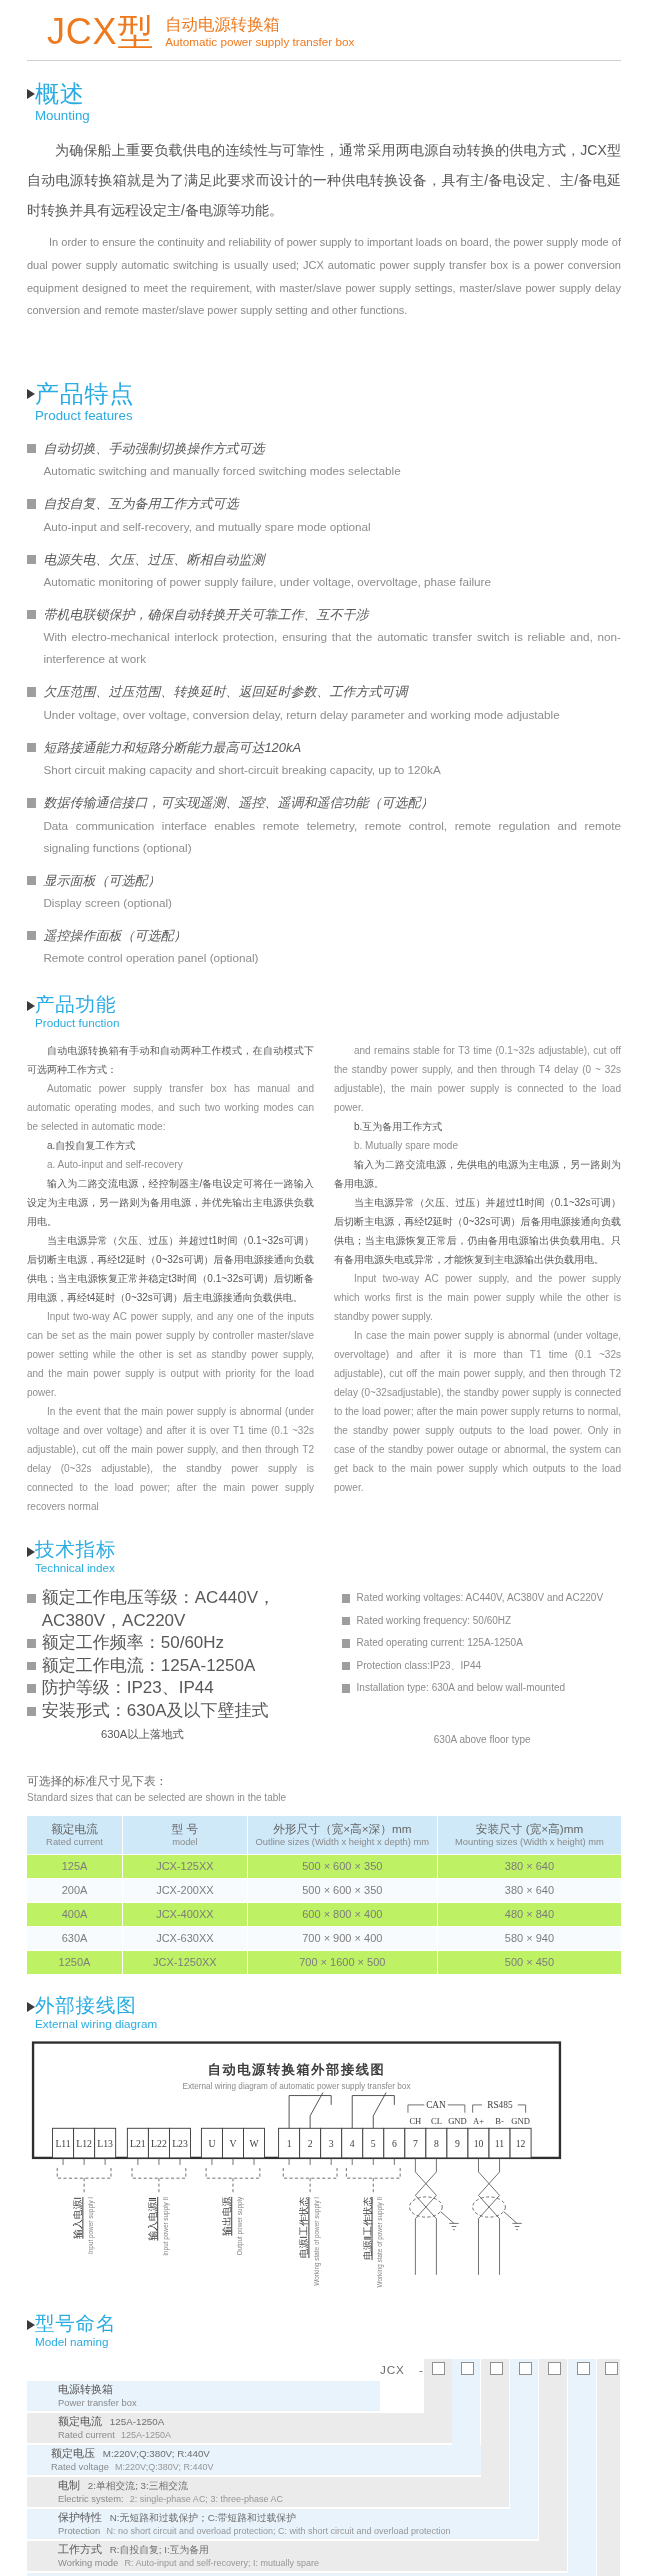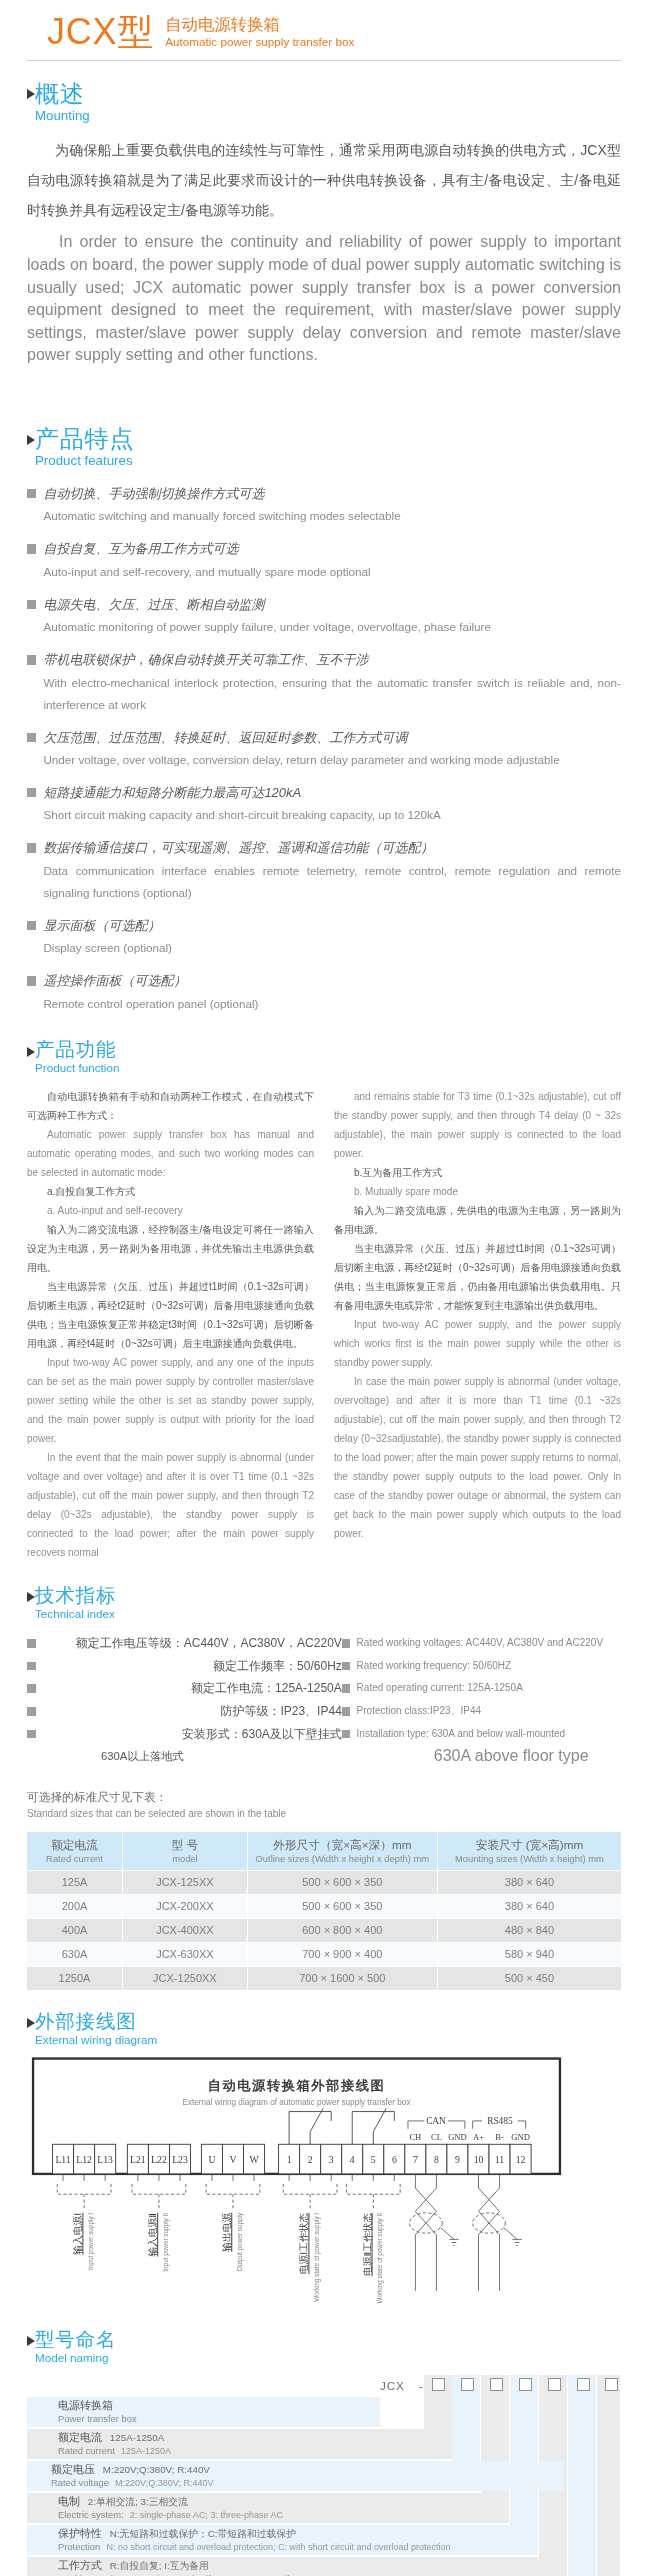--- a/index.html
+++ b/index.html
@@ -19,21 +19,21 @@
   .sec-cn{color:#2aace2;letter-spacing:0.8px;}
   .sec-en{color:#2aace2;}
   .lg .sec-cn{font-size:24px;line-height:26.5px;}
   .lg .sec-en{font-size:13.3px;line-height:17px;}
   .md .sec-cn{font-size:19.5px;line-height:22px;}
   .md .sec-en{font-size:11.7px;line-height:15.6px;}
 
   
   .sec-overview{margin-top:20px;}
   .ov-cn{margin:11px 0 0 0;font-size:14px;line-height:30px;color:#595757;text-align:justify;text-indent:2em;}
-  .ov-en{margin:6.2px 0 0 0;font-size:16px;line-height:22.6px;color:#898989;text-align:justify;text-indent:2em;}
+  .ov-en{margin:6.2px 0 0 0;font-size:11px;line-height:22.6px;color:#898989;text-align:justify;text-indent:2em;}
 
   
   .sec-features{margin-top:59px;}
   .feat-list{margin-top:12.5px;}
   .feat{margin-bottom:10px;}
   .feat-cn{display:flex;gap:7px;font-size:13px;line-height:23.4px;color:#595757;font-style:italic;}
   .sq{width:9.4px;height:9.4px;background:#9e9e9e;margin-top:7px;flex:none;}
   .feat-en{margin-left:16.4px;font-size:11.7px;line-height:22px;color:#8d8d8d;text-align:justify;}
 
   
@@ -46,37 +46,37 @@
   .fitem-cn{color:#595757;text-indent:2em;}
   .fitem-en{color:#8f8f8f;text-indent:2em;}
 
   
   .sec-tech{margin-top:22px;}
   .tech-cols{display:flex;margin-top:11px;}
   .tech-left{width:53%;}
   .tech-right{width:47%;}
   .tech-item{display:flex;gap:6.2px;line-height:22.6px;}
   .tech-item .sq{width:8.6px;height:8.6px;margin-top:7px;}
-  .tech-left .tech-item{font-size:12px;color:#595757;justify-content:space-between;}
+  .tech-left .tech-item{font-size:17px;color:#595757;}
   .tech-right .tech-item{font-size:10px;color:#8b8b8b;}
   .tech-extra-cn{margin-left:74px;font-size:11.3px;line-height:22.6px;color:#595757;}
-  .tech-extra-en{margin-left:92px;font-size:16px;line-height:22.6px;color:#8b8b8b;}
+  .tech-extra-en{margin-left:92px;font-size:10px;line-height:22.6px;color:#8b8b8b;margin-top:29px;}
 
   
   .table-intro{margin-top:19px;}
   .ti-cn{font-size:11.7px;color:#6d6d6d;line-height:19px;}
   .ti-en{font-size:10px;color:#8d8d8d;line-height:15.6px;}
   table.sizes{width:100%;border-collapse:separate;border-spacing:0;margin-top:11px;}
   table.sizes th{background:#cfe9f8;font-weight:normal;padding:4.7px 1.6px;border-left:1.6px solid #fff;}
   table.sizes th:first-child{border-left:none;}
   .h-cn{font-size:11.7px;color:#666;line-height:15.6px;}
   .h-en{font-size:9.4px;color:#8a8a8a;line-height:12.5px;}
   table.sizes td{text-align:center;font-size:11px;color:#7d7d7d;padding:5.5px 1.6px;border-left:1.6px solid #fff;border-top:1.6px solid #fff;}
   table.sizes td:first-child{border-left:none;}
-  table.sizes tr.odd td{background:#e5e5e5;}
+  table.sizes tr.odd td{background:#bef264;}
   table.sizes tr.even td{background:#f7fbfe;}
   .c1{width:16%;} .c2{width:21%;} .c3{width:32%;text-align:center;} .c4{width:31%;}
 
   
   .sec-wiring{margin-top:20px;}
   .wiring-wrap{margin-top:9.4px;padding-left:3.9px;}
   .wsvg text{font-family:"Liberation Serif",serif;fill:#3d3d3d;}
   .wsvg .ten{font-family:"Liberation Sans",sans-serif;fill:#8a8a8a;}
   .wsvg .glabel-en{font-family:"Liberation Sans",sans-serif;fill:#808080;}
 
@@ -507,21 +507,21 @@
       <span class="nbox" style="left:578px;"></span>
 
       <div class="lrow blue" style="top:22px;width:353px;">
         <div><span class="cnl">电源转换箱</span><span class="cnv"></span></div>
         <div><span class="enl">Power transfer box</span><span class="env"></span></div>
       </div>
       <div class="lrow gray" style="top:54px;width:425px;">
         <div><span class="cnl">额定电流</span><span class="cnv">125A-1250A</span></div>
         <div><span class="enl">Rated current</span><span class="env">125A-1250A</span></div>
       </div>
-      <div class="lrow blue" style="top:86px;width:537px;padding-left:24px;">
+      <div class="lrow blue" style="top:86px;width:454px;padding-left:24px;">
         <div><span class="cnl">额定电压</span><span class="cnv">M:220V;Q:380V; R:440V</span></div>
         <div><span class="enl">Rated voltage</span><span class="env">M:220V;Q:380V; R:440V</span></div>
       </div>
       <div class="lrow gray" style="top:118px;width:482px;">
         <div><span class="cnl">电制</span><span class="cnv">2:单相交流; 3:三相交流</span></div>
         <div><span class="enl">Electric system:</span><span class="env">2: single-phase AC; 3: three-phase AC</span></div>
       </div>
       <div class="lrow blue" style="top:150px;width:511px;">
         <div><span class="cnl">保护特性</span><span class="cnv">N:无短路和过载保护；C:带短路和过载保护</span></div>
         <div><span class="enl">Protection</span><span class="env">N: no short circuit and overload protection; C: with short circuit and overload protection</span></div>

